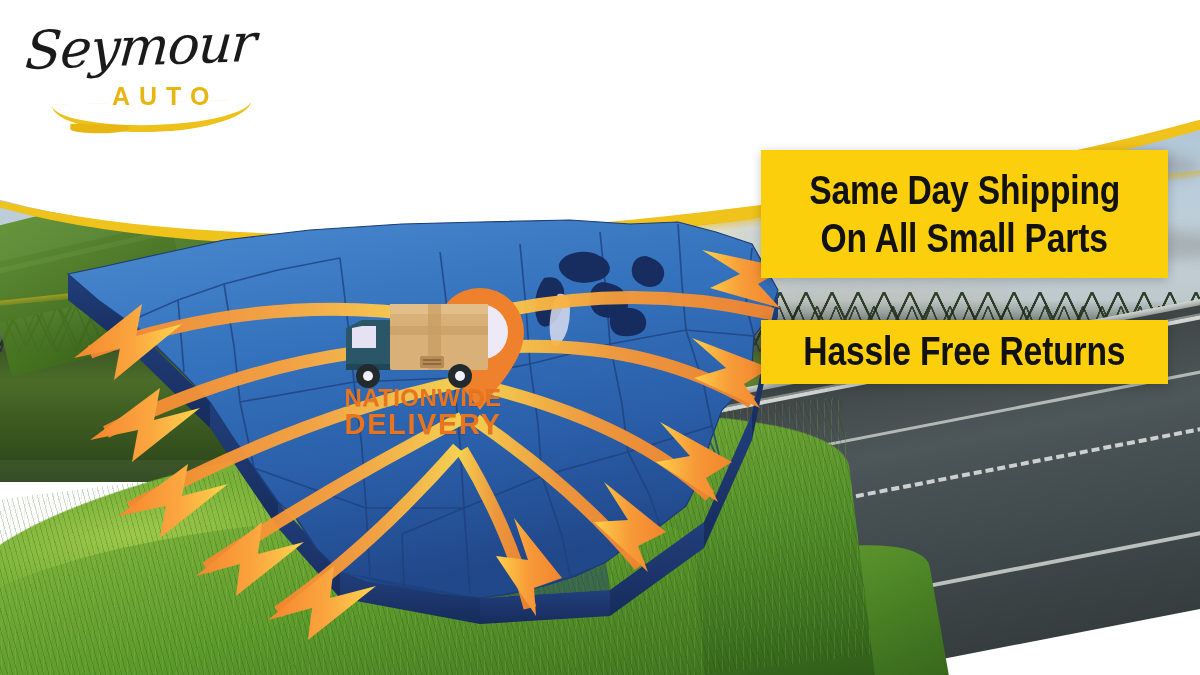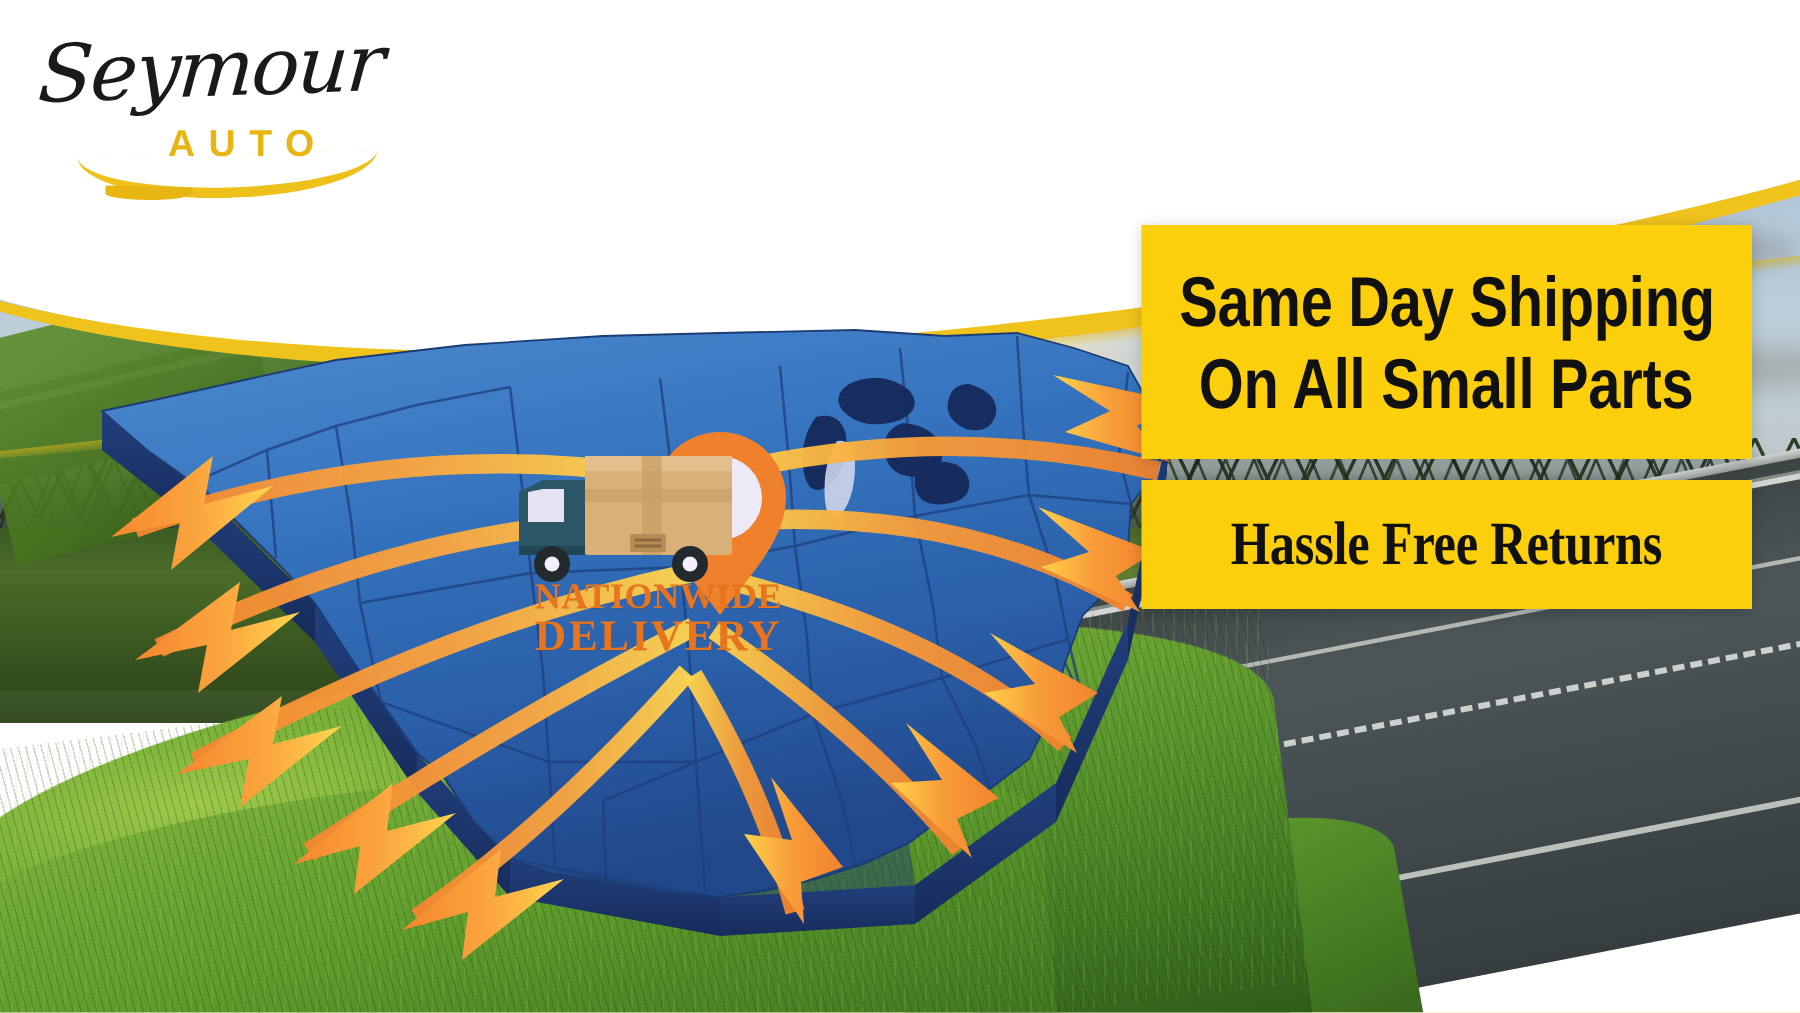--- a/index.html
+++ b/index.html
@@ -321,24 +321,24 @@
 
   
   .badge {
     position: absolute;
     left: 328px; top: 282px;
     width: 220px; height: 170px;
     z-index: 30;
   }
   .badge-text {
     position: absolute;
-    left: 16px; top: 104px;
+    left: 0; top: 104px;
     width: 190px;
     text-align: center;
-    font-family: Liberation Serif, serif;
+    font-family: Liberation Sans, sans-serif;
     font-weight: 700;
     color: #e8751e;
     line-height: 1;
     text-shadow: 0 1px 0 rgba(90,40,0,0.18);
   }
   .badge-line1 { font-size: 24px; letter-spacing: 0.4px; }
   .badge-line2 { font-size: 29px; letter-spacing: 1.6px; margin-top: 5px; }
 
   
   .callout {
@@ -355,22 +355,22 @@
     font-weight: 700;
     letter-spacing: -0.2px;
     box-shadow: 0 2px 10px rgba(0,0,0,0.20);
   }
   .callout .line {
     display: block;
     transform: scaleX(0.82);
     transform-origin: center;
     white-space: nowrap;
   }
-  #callout-1 { left: 761px; top: 150px;  width: 407px; height: 156px; font-size: 47px; line-height: 1.18; }
-  #callout-2 { left: 761px; top: 320px;  width: 407px; height:  86px; font-size: 41px; line-height: 1.1; font-family: Liberation Serif, serif; }
+  #callout-1 { left: 761px; top: 150px;  width: 407px; height: 128px; font-size: 41px; line-height: 1.18; }
+  #callout-2 { left: 761px; top: 320px;  width: 407px; height:  64px; font-size: 41px; line-height: 1.1; }
   #callout-3 { left: 761px; top: 437px;  width: 407px; height: 128px; font-size: 41px; line-height: 1.18; }
 </style>
 </head>
 <body>
 
 <div id="banner">
 
   <div class="photo-layer">
     <div class="sky"></div>
     <div class="sun-glow"></div>

